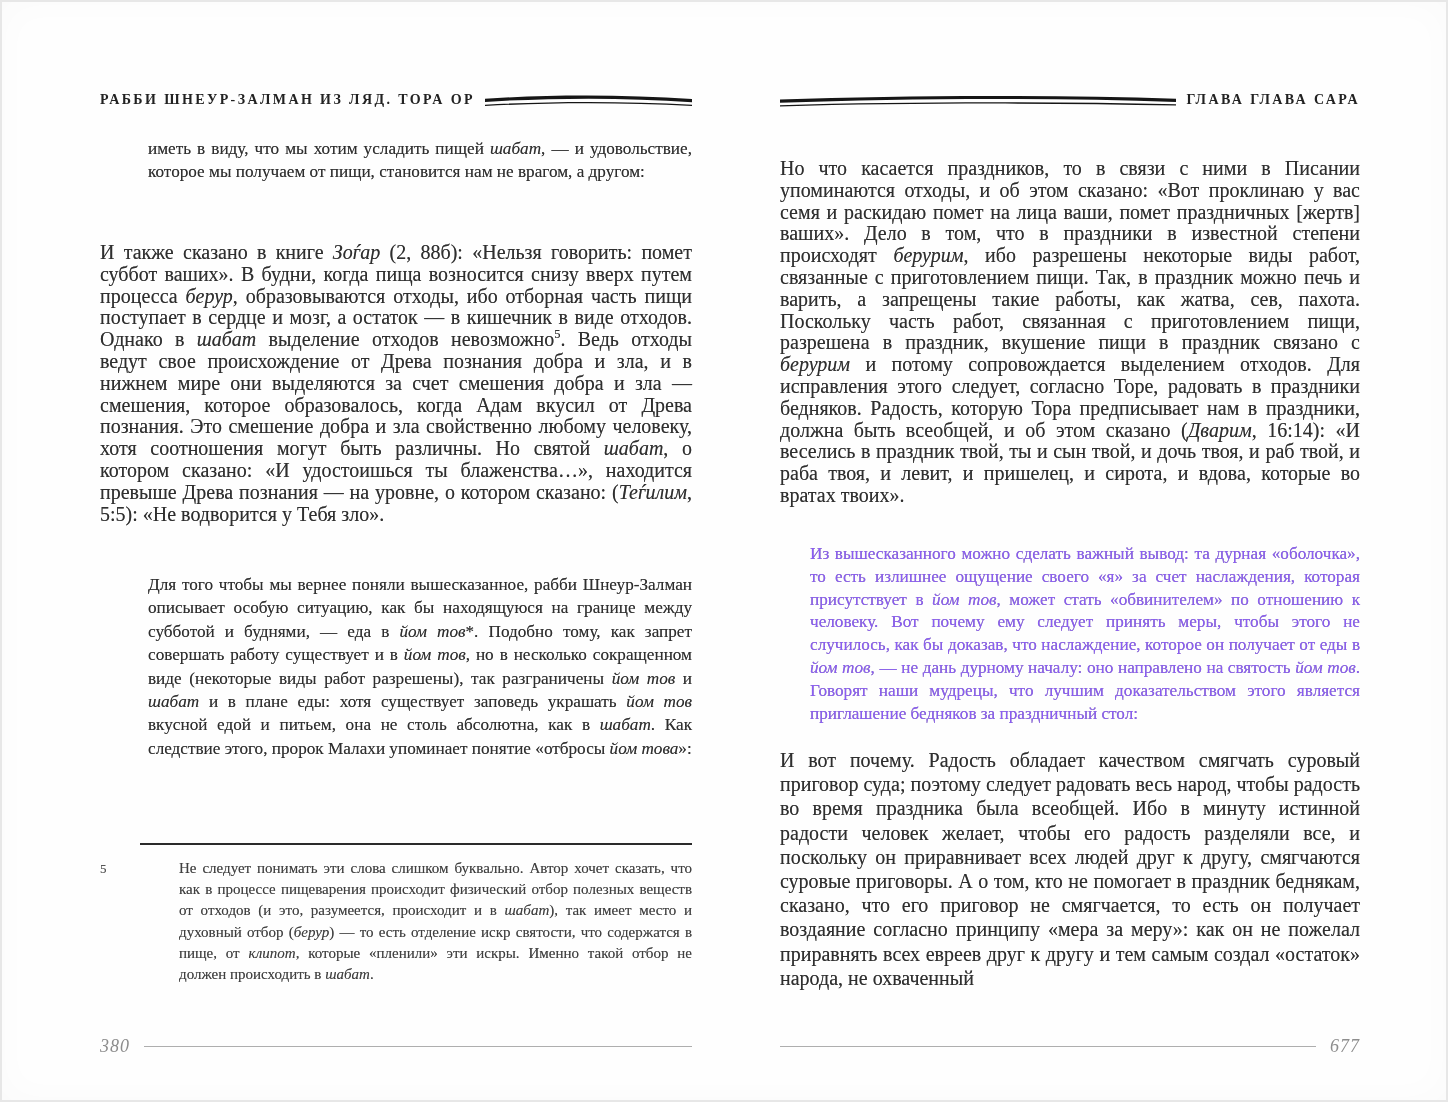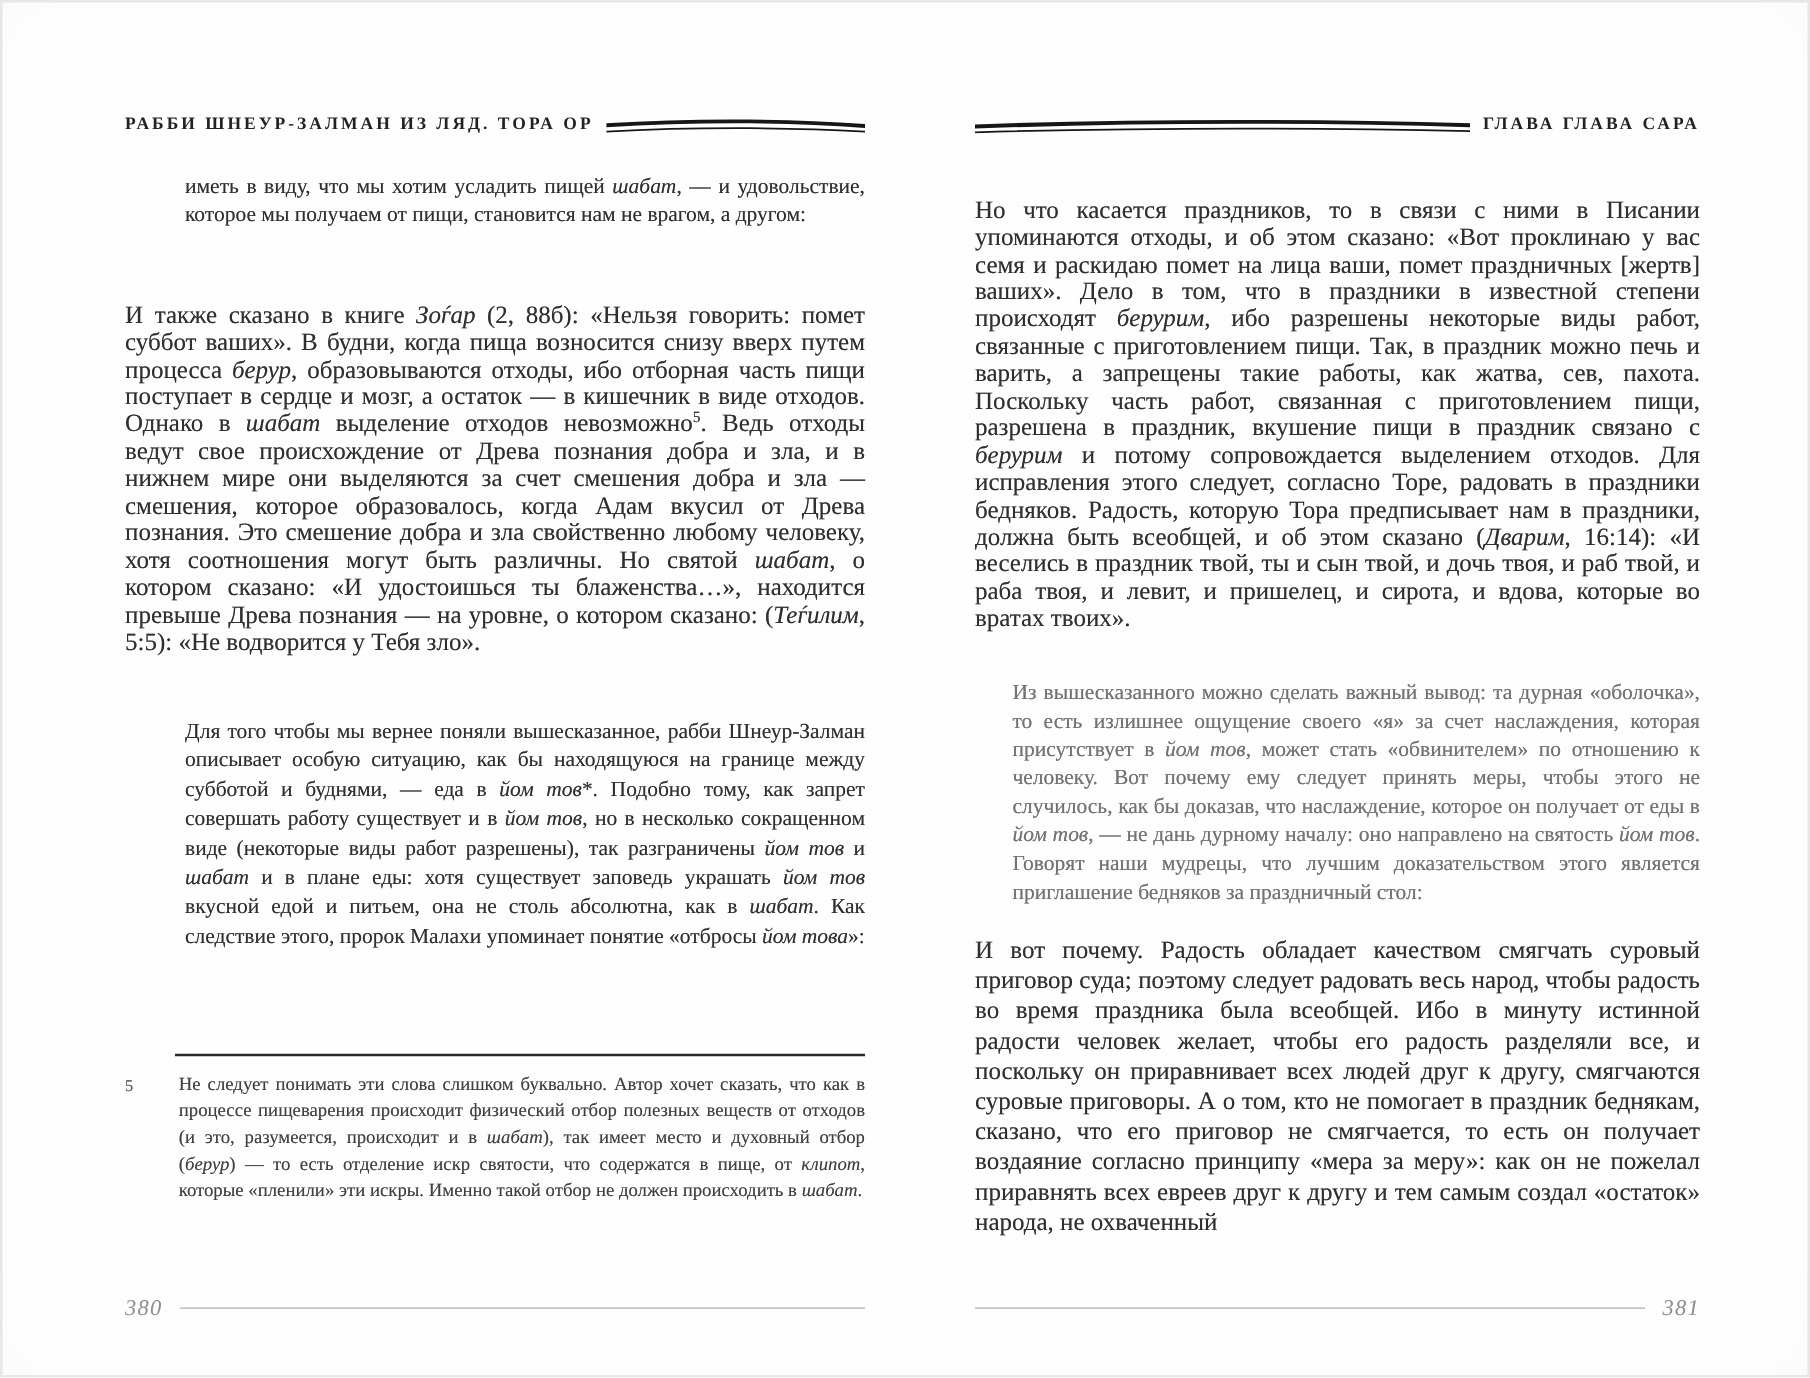--- a/index.html
+++ b/index.html
@@ -28,38 +28,38 @@
   .para {
     position: absolute; width: 100%;
     text-align: justify;
     font-size: 20px; line-height: 21.8px;
     text-shadow: 0 0 0.5px rgba(45,45,45,0.55);
   }
   .quote { box-sizing: border-box; font-size: 17.2px; line-height: 23.4px; }
   .indent-48 { padding-left: 48px; }
   .indent-30 { padding-left: 30px; }
   .lh-loose { line-height: 24.2px; }
-  .lh-q2 { line-height: 22.8px; color: #737373; }
+  .lh-q2 { line-height: 22.8px; color: #8b5cf6; }
 
   .i { font-style: italic; }
   .sup { font-size: 0.62em; vertical-align: super; line-height: 0; }
 
   .fn-sep {
     position: absolute; top: 843px; left: 40px; width: 552px;
     border-top: 2px solid #2a2a2a;
   }
   .footnote {
     position: absolute; top: 858px; width: 100%;
     display: flex; align-items: flex-start;
     font-size: 15px; line-height: 21.2px; color: #404040;
     text-align: justify;
     text-shadow: 0 0 0.5px rgba(60,60,60,0.5);
   }
   .fn-marker { flex: 0 0 43px; font-size: 13px; color: #555; }
-  .fn-text { flex: 1 1 auto; }
+  .fn-text { flex: 1 1 auto; margin-left: 36px; }
 
   .folio {
     position: absolute; top: 1036px; width: 100%;
     display: flex; align-items: center; gap: 14px;
   }
   .page-num {
     font-size: 18px; font-style: italic; color: #8d8d8d;
     letter-spacing: 1px; white-space: nowrap;
   }
   .folio-rule { flex: 1 1 auto; border-top: 1px solid #9a9a9a; opacity: 0.8; }
@@ -113,17 +113,17 @@
     </div>
 
     <div class="para" style="top:158px"><span>Но что касается праздников, то в связи с ними в Писании упоминаются отходы, и об этом сказано: «Вот проклинаю у вас семя и раскидаю помет на лица ваши, помет праздничных [жертв] ваших». Дело в том, что в праздники в известной степени происходят </span><span class="i">берурим</span><span>, ибо разрешены некоторые виды работ, связанные с приготовлением пищи. Так, в праздник можно печь и варить, а запрещены такие работы, как жатва, сев, пахота. Поскольку часть работ, связанная с приготовлением пищи, разрешена в праздник, вкушение пищи в праздник связано с </span><span class="i">берурим</span><span> и потому сопровождается выделением отходов. Для исправления этого следует, согласно Торе, радовать в праздники бедняков. Радость, которую Тора предписывает нам в праздники, должна быть всеобщей, и об этом сказано (</span><span class="i">Дварим</span><span>, 16:14): «И веселись в праздник твой, ты и сын твой, и дочь твоя, и раб твой, и раба твоя, и левит, и пришелец, и сирота, и вдова, которые во вратах твоих».</span></div>
 
     <div class="para quote indent-30 lh-q2" style="top:543px"><span>Из вышесказанного можно сделать важный вывод: та дурная «оболочка», то есть излишнее ощущение своего «я» за счет наслаждения, которая присутствует в </span><span class="i">йом тов</span><span>, может стать «обвинителем» по отношению к человеку. Вот почему ему следует принять меры, чтобы этого не случилось, как бы доказав, что наслаждение, которое он получает от еды в </span><span class="i">йом тов</span><span>, — не дань дурному началу: оно направлено на святость </span><span class="i">йом тов</span><span>. Говорят наши мудрецы, что лучшим доказательством этого является приглашение бедняков за праздничный стол:</span></div>
 
     <div class="para lh-loose" style="top:748px"><span>И вот почему. Радость обладает качеством смягчать суровый приговор суда; поэтому следует радовать весь народ, чтобы радость во время праздника была всеобщей. Ибо в минуту истинной радости человек желает, чтобы его радость разделяли все, и поскольку он приравнивает всех людей друг к другу, смягчаются суровые приговоры. А о том, кто не помогает в праздник беднякам, сказано, что его приговор не смягчается, то есть он получает воздаяние согласно принципу «мера за меру»: как он не пожелал приравнять всех евреев друг к другу и тем самым создал «остаток» народа, не охваченный</span></div>
 
     <div class="folio">
       <span class="folio-rule"></span>
-      <span class="page-num">381</span>
+      <span class="page-num">677</span>
     </div>
   </div>
 
 </div>
 
 </body></html>

